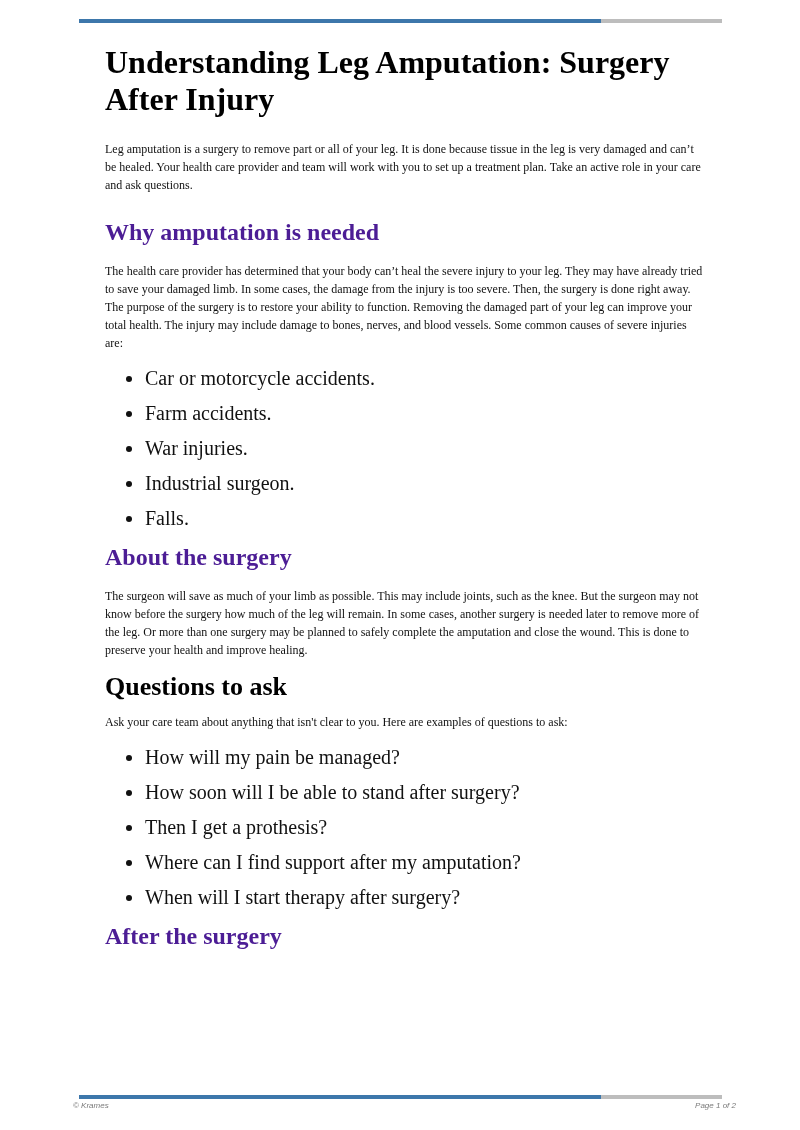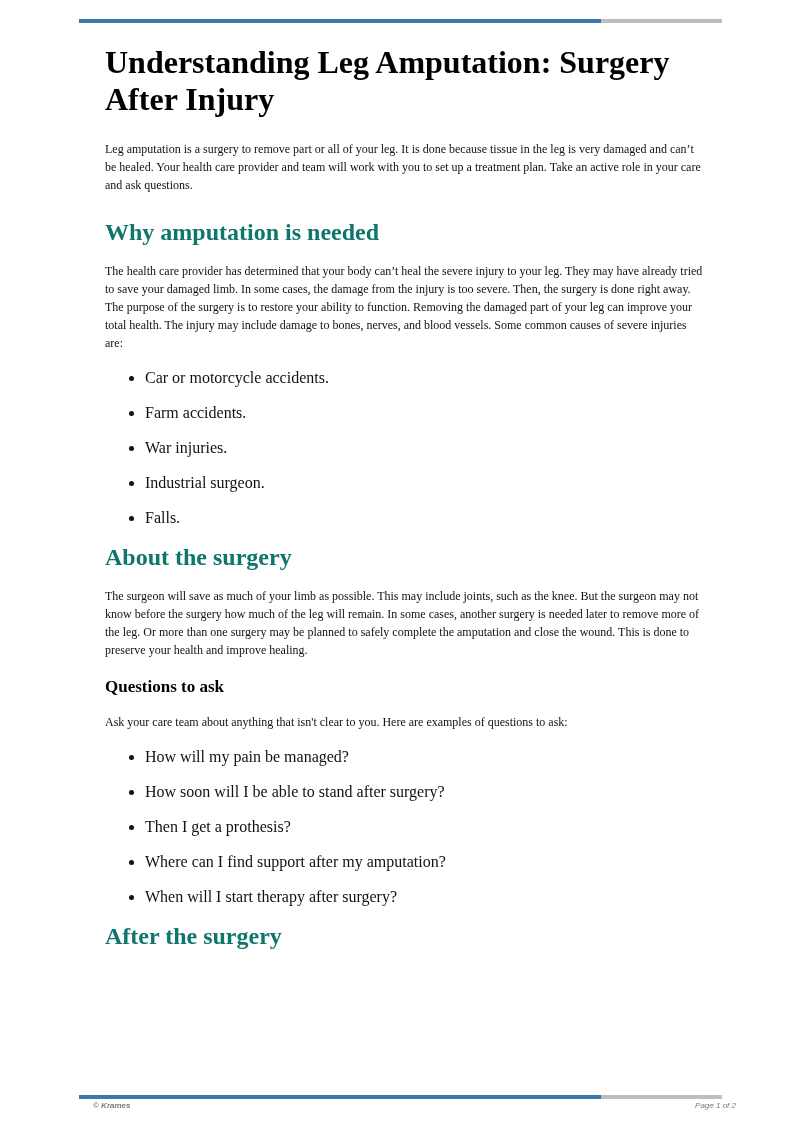--- a/index.html
+++ b/index.html
@@ -40,56 +40,56 @@
       line-height: 37px;
       margin: 0 0 22px 0;
       color: #000;
     }
     h2 {
       font-family: "Liberation Serif", serif;
       font-weight: bold;
       font-size: 24px;
       line-height: 28px;
       margin: 0 0 16px 0;
-      color: #0f766e;
+      color: #4c1d95;
     }
     h3 {
       font-family: "Liberation Serif", serif;
       font-weight: bold;
-      font-size: 17px;
+      font-size: 26px;
       line-height: 24px;
       margin: 0 0 14px 0;
       color: #000;
     }
     p {
       font-size: 12px;
       line-height: 18px;
       margin: 0 0 16px 0;
     }
     ul {
       margin: 0 0 14px 0;
       padding: 0 0 0 40px;
       list-style: disc;
     }
     li {
-      font-size: 16px;
+      font-size: 20px;
       line-height: 18px;
       margin: 17px 0 16px 0;
     }
     .intro { margin-bottom: 24px; }
 
     .footer-left, .footer-right {
       position: absolute;
       top: 1101px;
       font-family: "Liberation Sans", "DejaVu Sans", sans-serif;
       font-style: italic;
       font-size: 8px;
       color: #7a7a7a;
     }
-    .footer-left { left: 93px; font-weight: bold; }
+    .footer-left { left: 73px; }
     .footer-right { right: 64px; }
   </style>
 </head>
 <body>
 
 <div class="topbar">
   <div class="bar-blue"></div>
   <div class="bar-gray"></div>
 </div>
 

